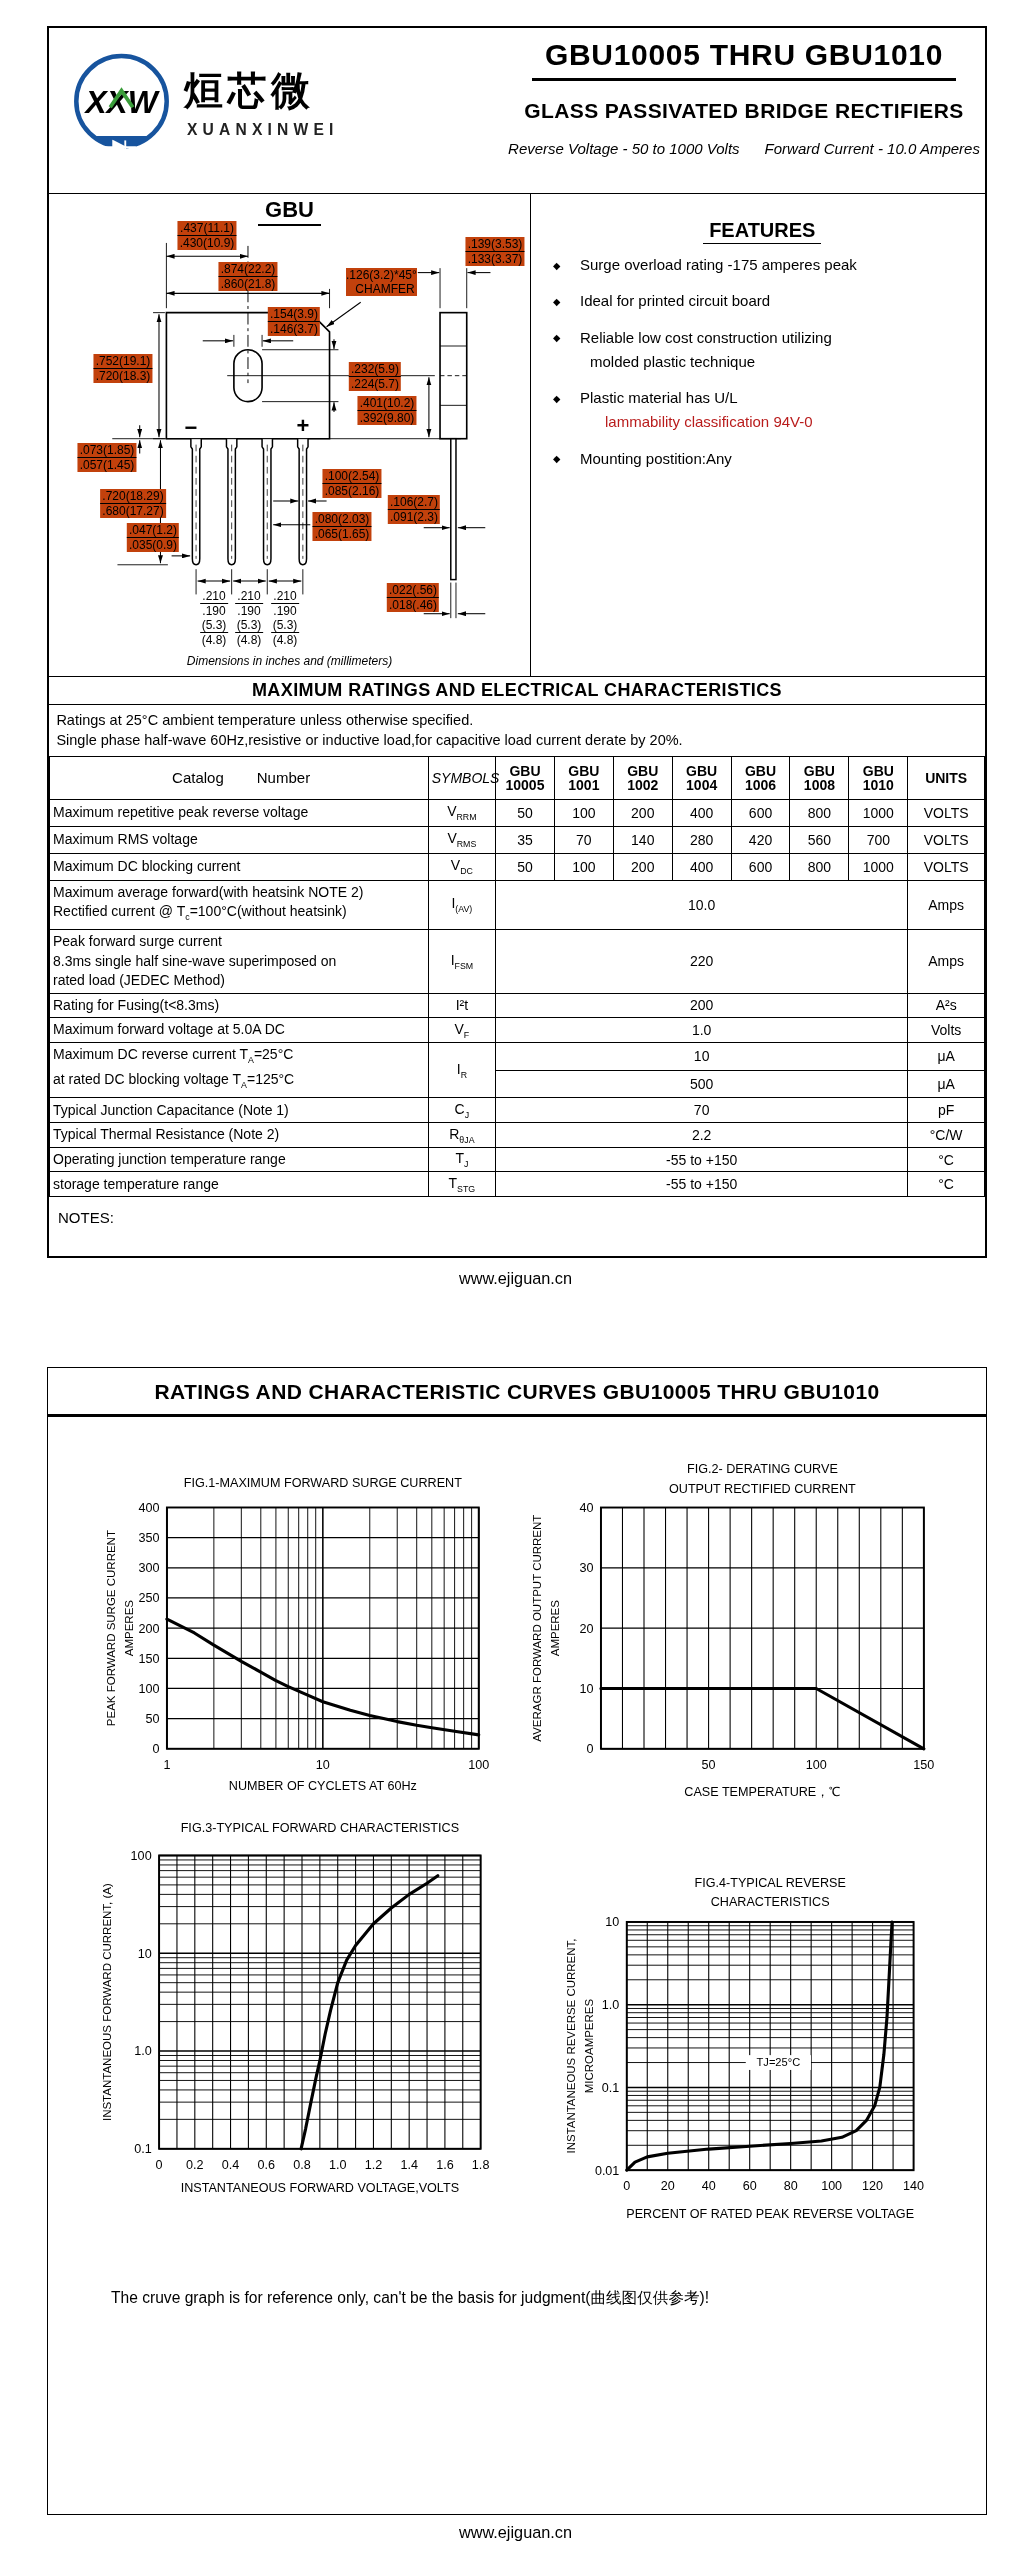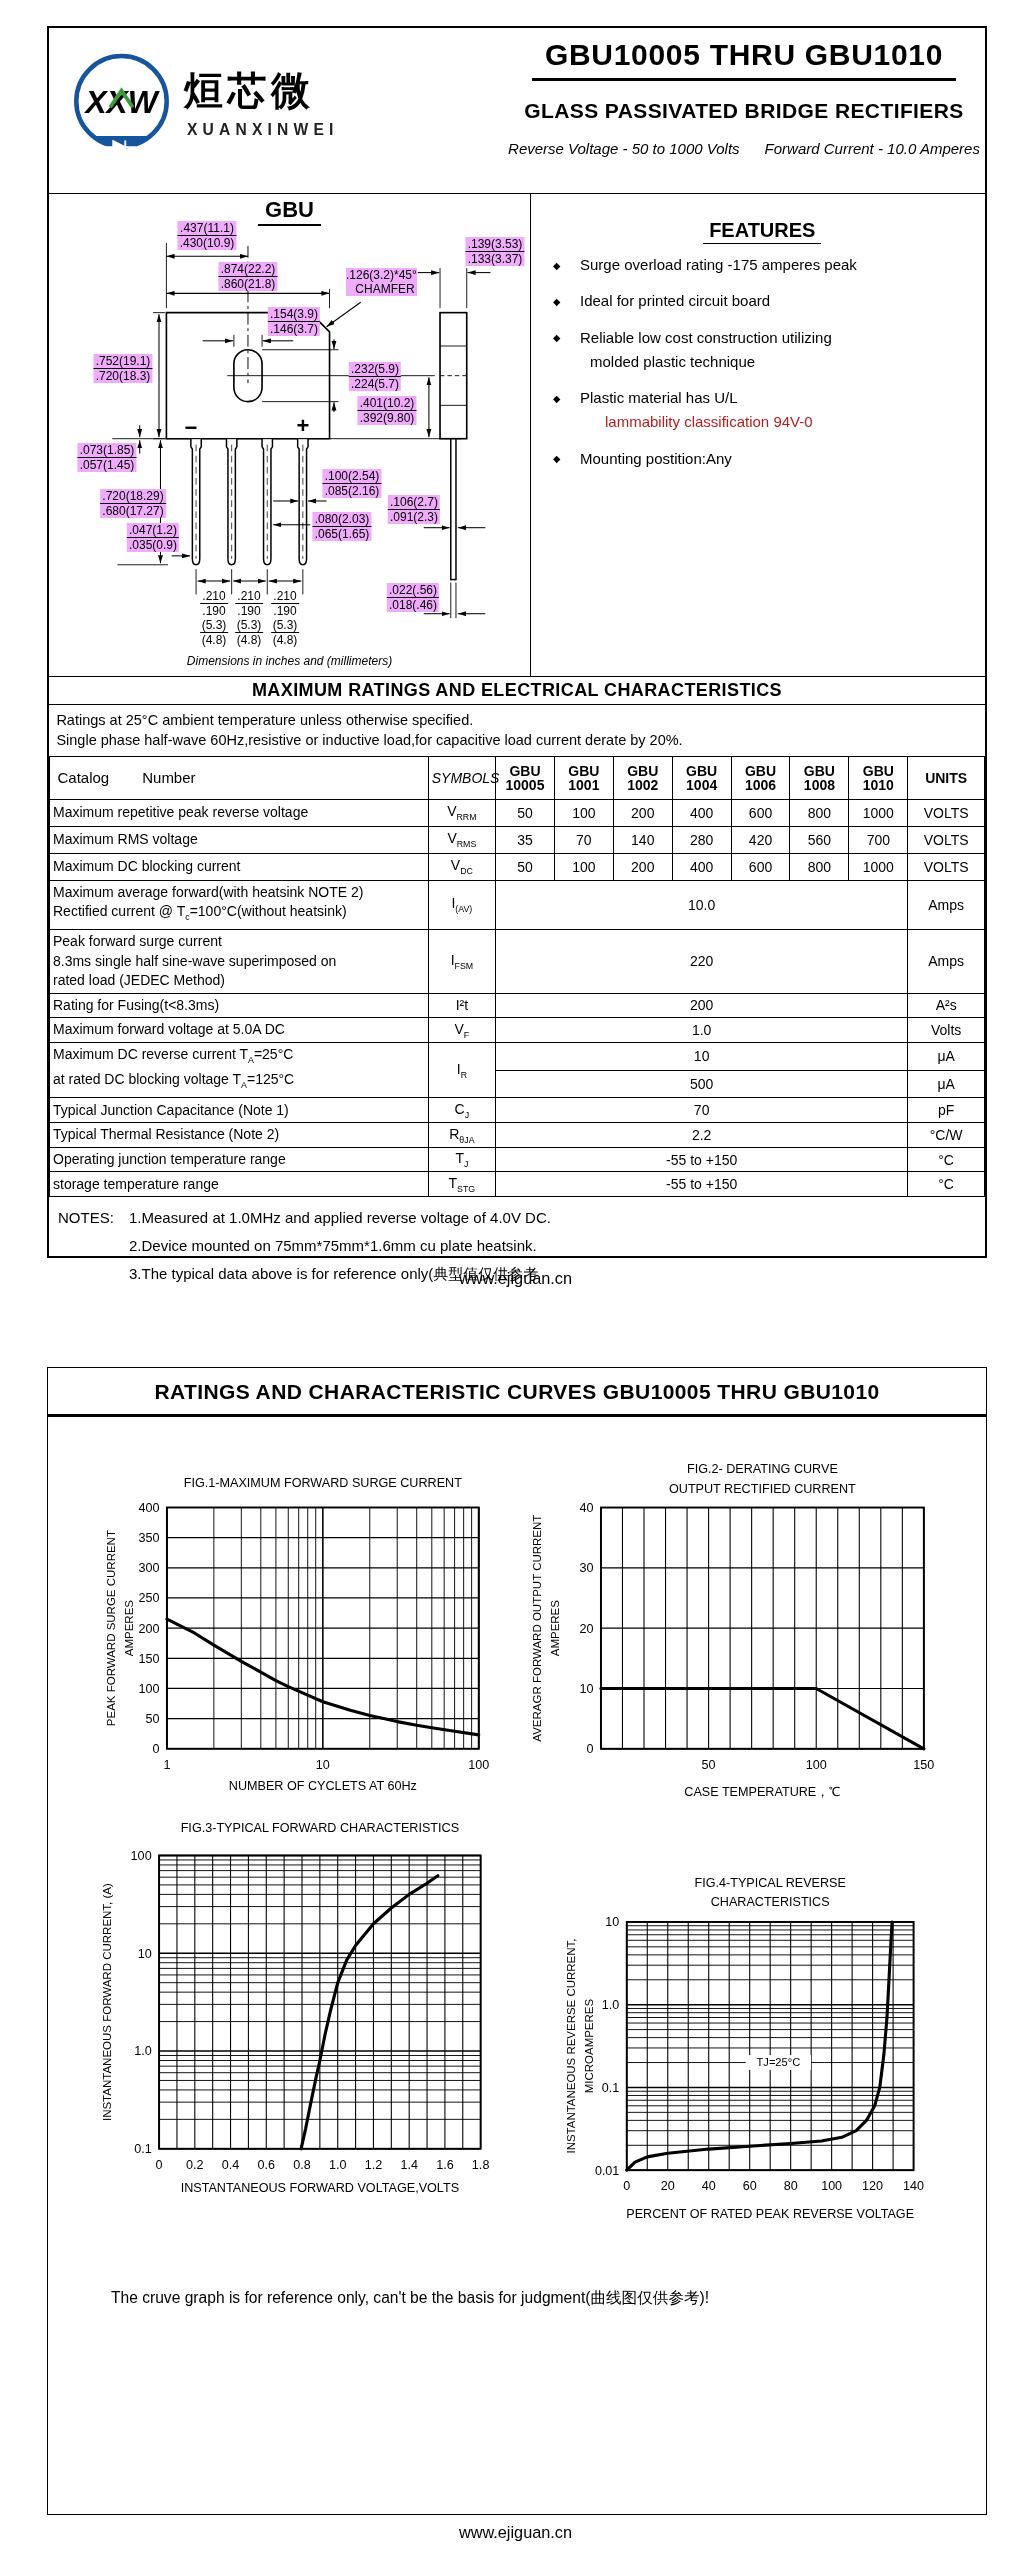--- a/index.html
+++ b/index.html
@@ -15,21 +15,21 @@
   .t1{font-size:30px;font-weight:bold;letter-spacing:0.7px;}
   .t1rule{width:424px;margin:6px auto 0;border-top:3px solid #000;}
   .t2{font-size:21px;font-weight:bold;margin-top:18px;letter-spacing:0.4px;}
   .t3{font-size:15px;font-style:italic;margin-top:16.3px;display:flex;justify-content:center;gap:25px;}
   
   .cols{position:relative;height:482px;border-bottom:1.5px solid #000;display:flex;}
   .diagram{position:relative;width:481px;border-right:1.5px solid #000;box-sizing:content-box;}
   .gbu-title{position:absolute;top:3px;left:0;width:481px;text-align:center;font-size:22px;font-weight:bold;}
   .gbu-title span{border-bottom:2.2px solid #000;padding:0 7.4px 1.5px;}
   .diag-note{position:absolute;top:460px;left:0;width:481px;text-align:center;font-style:italic;font-size:12px;}
-  .dim{position:absolute;font-size:12px;line-height:14px;text-align:center;background:#f0abfc;transform:translateX(-50%);white-space:nowrap;}
+  .dim{position:absolute;font-size:12px;line-height:14px;text-align:center;background:#c2410c;transform:translateX(-50%);white-space:nowrap;}
   .dim .t{display:block;border-bottom:1.1px solid #000;padding:0 2.2px;}
   .dim .b{display:block;padding:0 2.2px;}
   .dim.nobar{transform:none;text-align:right;}
   .dim.nobar .t{border-bottom:none;padding:0;}
   .pitch{position:absolute;transform:translateX(-50%);text-align:center;font-size:12px;line-height:14px;background:#fff;}
   .pitch span{display:block;padding:0 1.5px;}
   .pitch span.bar{border-bottom:1.1px solid #000;}
   .pol{position:absolute;font-size:22px;font-weight:bold;transform:translate(-50%,-50%);}
   .features{flex:1;position:relative;padding:25px 13.4px 0 22px;box-sizing:border-box;}
   .feat-title{text-align:center;font-size:20px;font-weight:bold;margin-bottom:14px;}
@@ -41,21 +41,21 @@
   .rt-bar{height:27px;line-height:27px;text-align:center;font-size:18px;font-weight:bold;border-bottom:1.5px solid #000;letter-spacing:0.4px;}
   .conds{padding:4.5px 7.4px 6px;font-size:14.5px;line-height:20px;}
   table.rt{width:100%;border-collapse:collapse;table-layout:fixed;}
   table.rt td{border:1.5px solid #000;font-size:14px;padding:2.2px 3px;vertical-align:middle;}
   td.lbl{padding-left:6px;line-height:19.3px;}
   td.ctr{text-align:center;}
   td.sym{text-align:center;font-size:15px;}
   td.sym sub, td.lbl sub{font-size:63%;}
   .hdr-part{font-weight:bold;font-size:12.2px;line-height:14px;text-align:center;}
   .hdr-sym{font-style:italic;font-size:12px;text-align:center;}
-  .hdr-cat{display:flex;gap:33px;font-size:15px;padding-left:4.5px;}
+  .hdr-cat{display:flex;gap:33px;font-size:15px;padding-left:4.5px;justify-content:center;}
   .hdr-units{font-weight:bold;font-size:13px;text-align:center;}
   .notes{position:relative;font-size:15px;padding:12px 0 0 9px;}
   .notes .nl{position:absolute;left:9px;top:12px;}
   .notes .nitem{margin:0 0 11px 71px;}
   .footer{position:absolute;left:0;width:100%;text-align:center;font-size:16.3px;}
   
   .box2{position:absolute;left:47px;top:1367px;width:940px;height:1148px;border:1.9px solid #000;box-sizing:border-box;background:#fff;}
   .b2title{padding-top:12px;text-align:center;font-size:21px;font-weight:bold;letter-spacing:0.4px;}
   .b2rule{margin-top:10.4px;border-top:3.7px solid #000;}
   .figmount{position:absolute;}
@@ -474,25 +474,20 @@
             </td>
             <td class="sym">T<sub>STG</sub></td>
             <td class="ctr" colspan="7">-55 to +150</td>
             <td class="ctr">°C</td>
           </tr>
         </tbody>
     </table>
 
     <div class="notes">
       <span class="nl">NOTES:</span>
-      <div id="notes-list">
-          <div class="nitem">1.Measured at 1.0MHz and applied reverse voltage of 4.0V DC.</div>
-          <div class="nitem">2.Device mounted on 75mm*75mm*1.6mm cu plate heatsink.</div>
-          <div class="nitem">3.The typical data above is for reference only(典型值仅供参考</div>
-        </div>
     </div>
   </div>
 
   <div class="footer" style="top:1269px">www.ejiguan.cn</div>
 
   <div class="box2">
     <div class="b2title">RATINGS AND CHARACTERISTIC CURVES GBU10005 THRU GBU1010</div>
     <div class="b2rule"></div>
     <div class="figmount" style="left:52px;top:89px" id="m-fig1"><svg width="390" height="343" viewBox="0 0 525 462">
           <line x1="90" y1="68" x2="90" y2="393" stroke="#000" stroke-width="2.1"></line>

